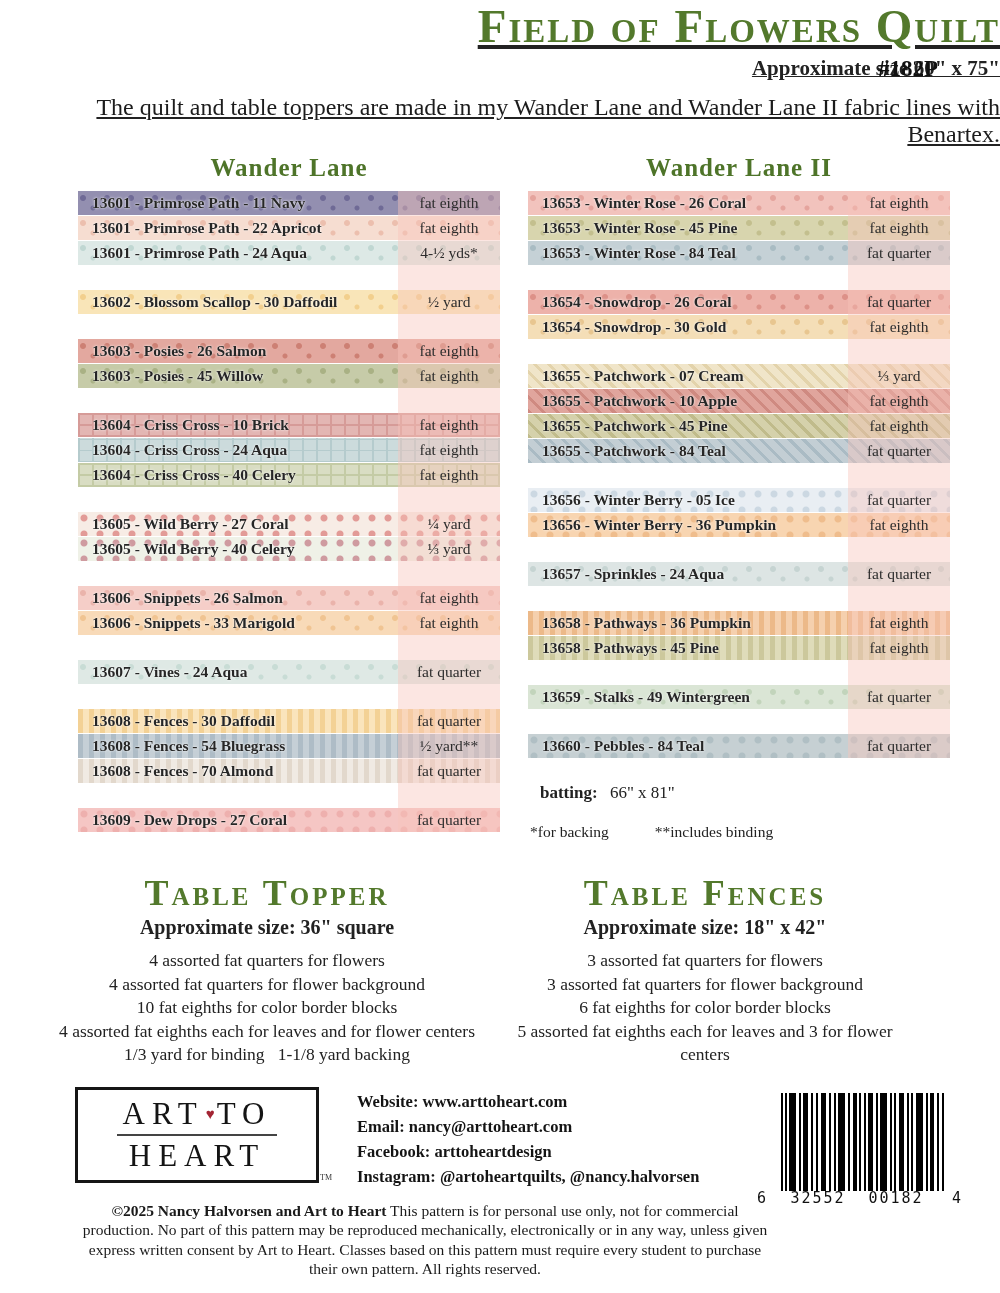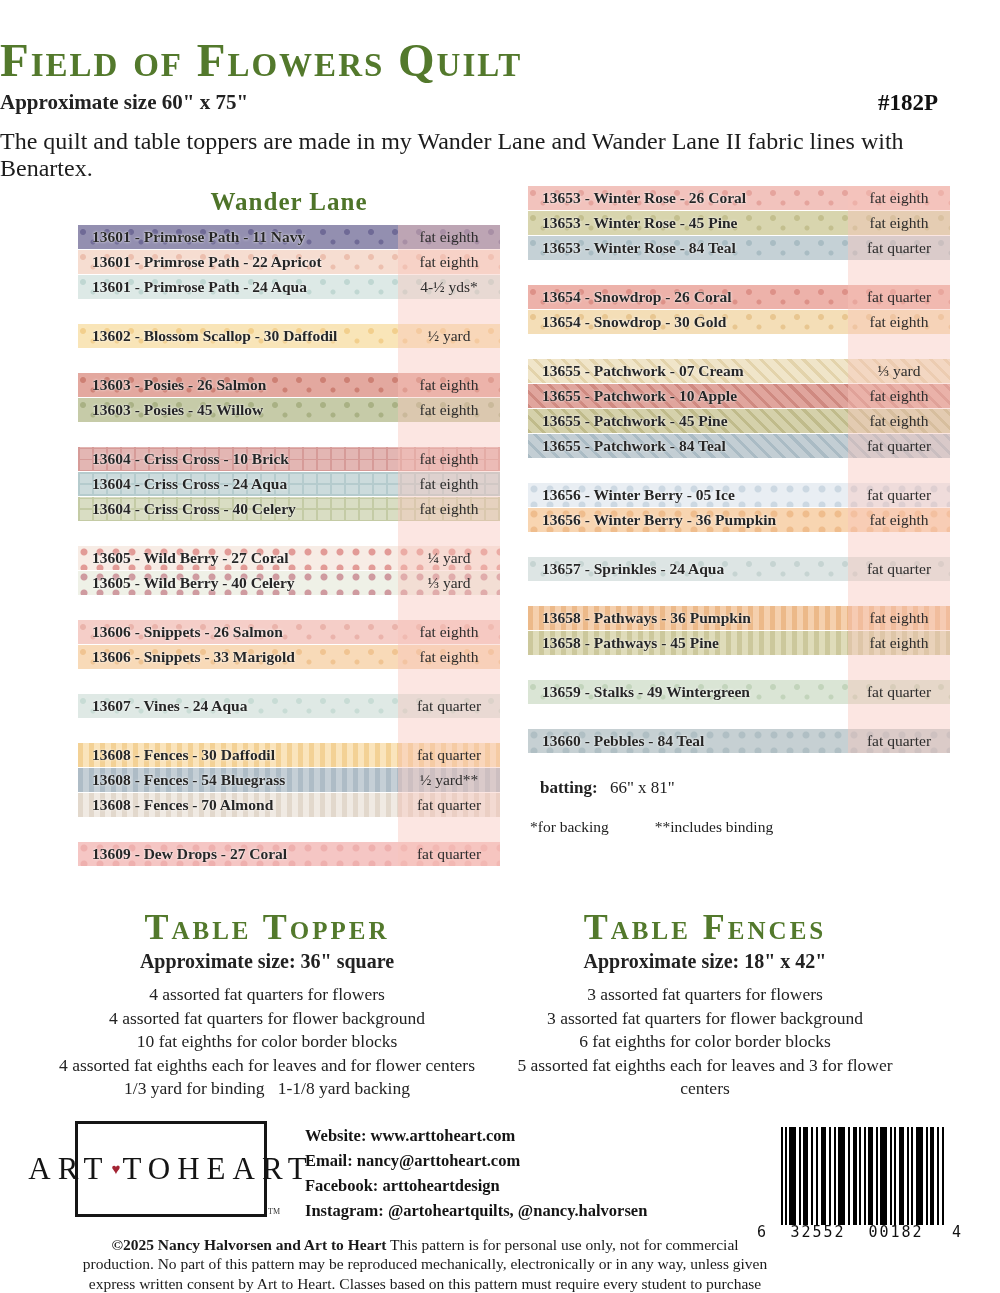--- a/index.html
+++ b/index.html
@@ -2,21 +2,21 @@
 <html><head>
 <meta charset="utf-8">
 <style>
   * { margin:0; padding:0; box-sizing:border-box; }
   html,body { background:#ffffff; }
   body {
     width:1000px; height:1293px; overflow:hidden; position:relative;
     font-family:"Liberation Serif", serif; color:#222;
   }
   
-  .page-header { padding-top:34px; text-align:left; }
+  .page-header { text-align:right;text-decoration:underline; }
   .main-title {
     font-variant:small-caps; font-weight:bold; font-size:47px; line-height:52px;
     letter-spacing:2px; color:#53792c;
   }
   .size-row { position:relative; margin-top:4px; height:32px; }
   .size-line { font-weight:bold; font-size:21px; }
   .pattern-number { position:absolute; right:62px; top:0; font-weight:bold; font-size:23px; color:#111; }
   .intro-line { margin-top:6px; font-size:24px; color:#1c1c1c; }
 
   
@@ -73,22 +73,22 @@
     letter-spacing:3px; color:#53792c;
   }
   .proj-size { font-weight:bold; font-size:20px; line-height:28px; margin-bottom:8px; }
   .proj-line { font-size:17.5px; line-height:23.5px; white-space:pre-wrap; }
 
   
   .page-footer { display:flex; margin-top:20px; padding-left:75px; }
   .footer-left { width:690px; }
   .logo-contact-row { display:flex; gap:38px; }
   .logo-box {
-    position:relative; width:192px; height:96px; border:3px solid #151515;
-    display:flex; flex-direction:row; align-items:center; justify-content:center;
+    position:relative; width:244px; height:96px; border:3px solid #151515;
+    display:flex; flex-direction:column; align-items:center; justify-content:center;
   }
   .logo-line1, .logo-line2 {
     font-size:31px; line-height:34px; letter-spacing:7px; color:#141414; font-weight:normal;
     display:flex; align-items:center;
   }
   .logo-heart { color:#a32433; font-size:15px; margin:0 2px; letter-spacing:0; }
   .logo-rule { width:160px; border-top:2px solid #444; margin:3px 0; }
   .logo-tm { position:absolute; right:-16px; bottom:-2px; font-size:8px; letter-spacing:0; color:#333; }
   .contact-block { padding-top:2px; }
   .contact-line { font-weight:bold; font-size:16.5px; line-height:25px; color:#141414; }
@@ -156,20 +156,21 @@
           <div class="fab-row pat-stripes" style="--c1: #c5cfd6; --c2: #aebcc6;"><span class="fab-label">13608 - Fences - 54 Bluegrass</span><span class="fab-qty">½ yard**</span></div>
           <div class="fab-row pat-stripes" style="--c1: #f0eae3; --c2: #e2d8cc;"><span class="fab-label">13608 - Fences - 70 Almond</span><span class="fab-qty">fat quarter</span></div>
         </div>
         <div class="fab-group">
           <div class="fab-row pat-dots" style="--c1: #f5c6c4; --c2: #eeb0ae;"><span class="fab-label">13609 - Dew Drops - 27 Coral</span><span class="fab-qty">fat quarter</span></div>
         </div>
         <div class="pink-band"></div>
       </div>
   </div>
   <div class="fab-col">
+    <div class="fab-col-title">Wander Lane II</div>
     <div class="rows-area">
         <div class="fab-group">
           <div class="fab-row pat-floral" style="--c1: #f2c3bd; --c2: #e5a49d;"><span class="fab-label">13653 - Winter Rose - 26 Coral</span><span class="fab-qty">fat eighth</span></div>
           <div class="fab-row pat-floral" style="--c1: #d8d5ae; --c2: #c3bf8e;"><span class="fab-label">13653 - Winter Rose - 45 Pine</span><span class="fab-qty">fat eighth</span></div>
           <div class="fab-row pat-floral" style="--c1: #c5d1d6; --c2: #a9bcc3;"><span class="fab-label">13653 - Winter Rose - 84 Teal</span><span class="fab-qty">fat quarter</span></div>
         </div>
         <div class="fab-group">
           <div class="fab-row pat-floral" style="--c1: #edb2aa; --c2: #dd9188;"><span class="fab-label">13654 - Snowdrop - 26 Coral</span><span class="fab-qty">fat quarter</span></div>
           <div class="fab-row pat-floral" style="--c1: #f4deb7; --c2: #e8c690;"><span class="fab-label">13654 - Snowdrop - 30 Gold</span><span class="fab-qty">fat eighth</span></div>
         </div>

